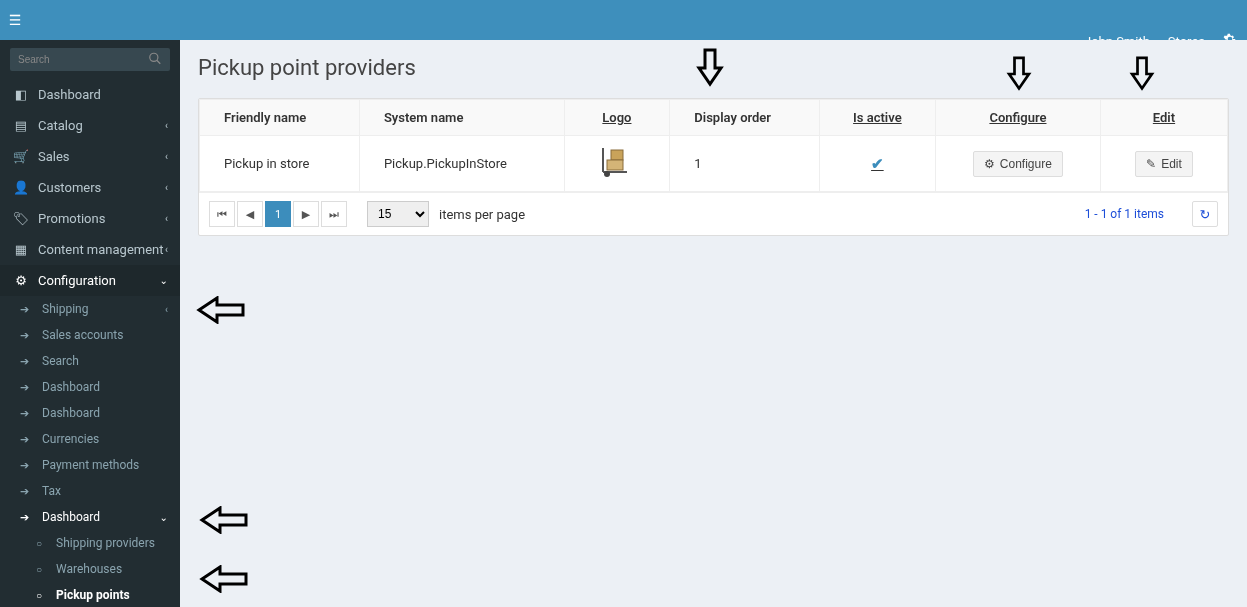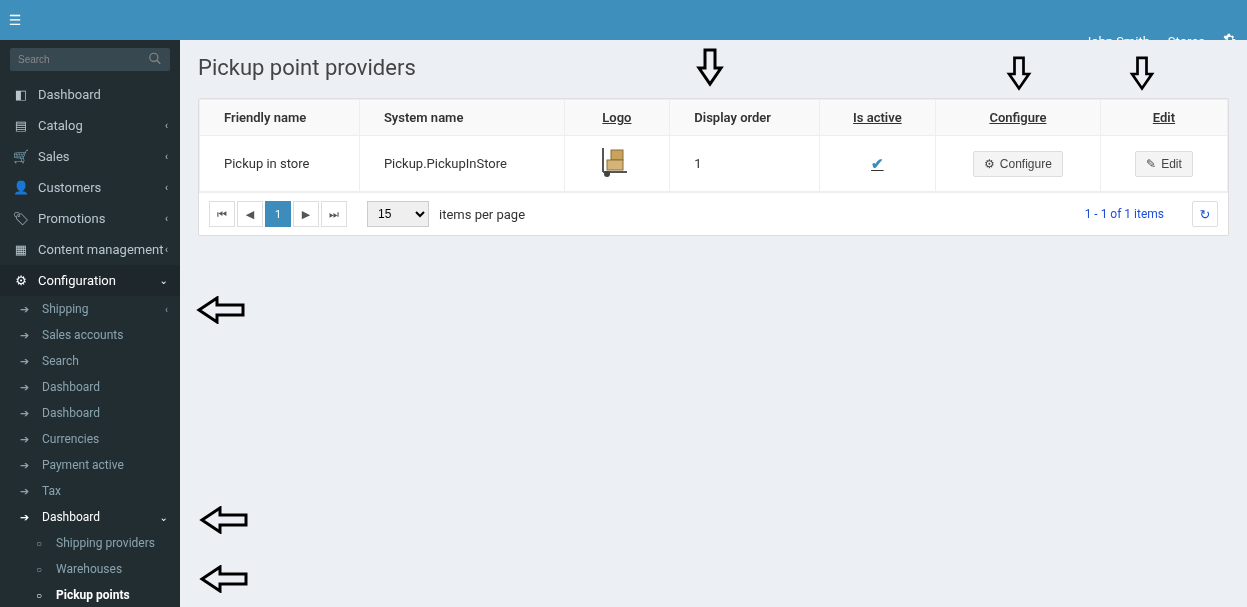--- a/index.html
+++ b/index.html
@@ -149,21 +149,21 @@
   <div class="sub-item">
     <span class="sub-icon">➔</span>
     <span>Dashboard</span>
   </div>
   <div class="sub-item">
     <span class="sub-icon">➔</span>
     <span>Currencies</span>
   </div>
   <div class="sub-item">
     <span class="sub-icon">➔</span>
-    <span>Payment active</span>
+    <span>Payment methods</span>
   </div>
   <div class="sub-item">
     <span class="sub-icon">➔</span>
     <span>Tax</span>
   </div>
   <div class="sub-item has-children open-sub">
     <span class="sub-icon">➔</span>
     <span>Dashboard</span>
     <span class="chevron">⌄</span>
   </div>

